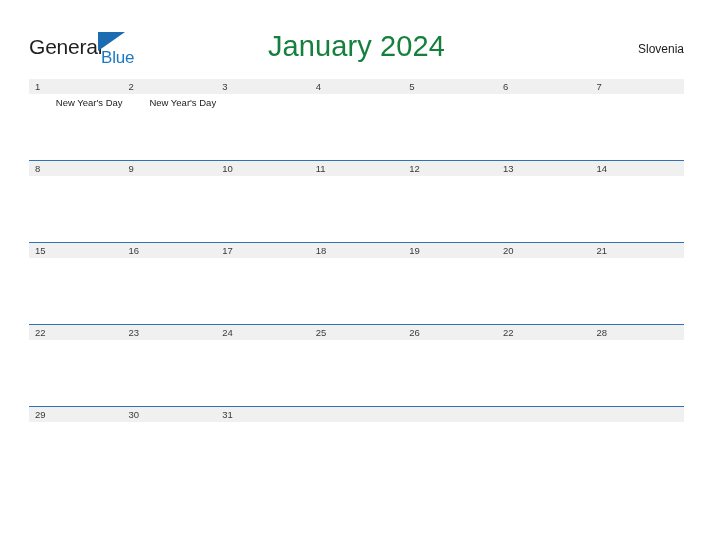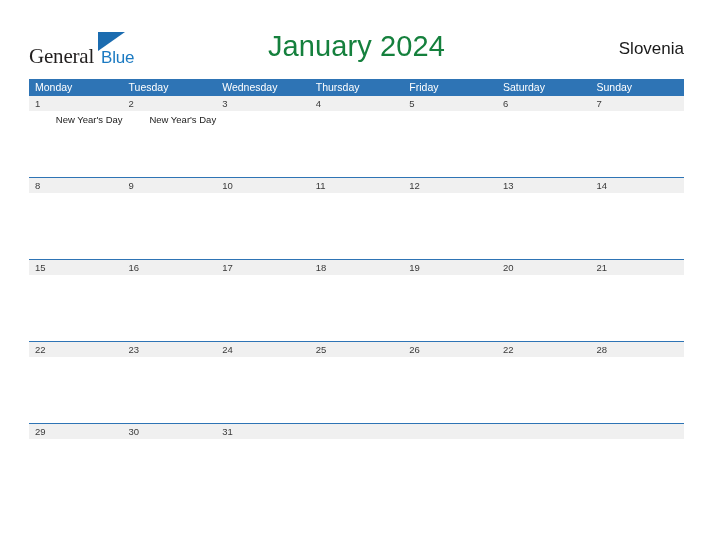--- a/index.html
+++ b/index.html
@@ -34,26 +34,26 @@
   .logo {
     position: absolute;
     left: 0;
     top: 2px;
     width: 200px;
     height: 42px;
   }
   .logo-general {
     position: absolute;
     left: 0;
-    top: 16px;
+    top: 6px;
     font-size: 21px;
     line-height: 21px;
     letter-spacing: -0.2px;
     color: #221f1f;
-    font-family: Liberation Serif, serif;
+    font-family: Liberation Sans, sans-serif;
   }
   .logo-blue {
     position: absolute;
     left: 48px;
     top: 17px;
     font-size: 17px;
     line-height: 21px;
     letter-spacing: -0.2px;
     color: #1b7ac2;
     font-family: "Liberation Sans", sans-serif;
@@ -80,21 +80,21 @@
     color: #15803d;
     font-family: "Liberation Sans", sans-serif;
     font-weight: normal;
     letter-spacing: 0.1px;
   }
 
   .country {
     position: absolute;
     right: 0;
     top: 12px;
-    font-size: 17px;
+    font-size: 12px;
     line-height: 18px;
     color: #1a1a1a;
     text-align: center;
     font-family: "Liberation Sans", sans-serif;
   }
 
   
   .calendar {
     position: absolute;
     left: 29px;
@@ -180,29 +180,20 @@
     </div>
 
     <div class="month-title">January 2024</div>
 
     <div class="country">Slovenia</div>
 
   </div>
 
   <div class="calendar">
 
-    <div class="weekday-row">
-      <div class="weekday-cell">Monday</div>
-      <div class="weekday-cell">Tuesday</div>
-      <div class="weekday-cell">Wednesday</div>
-      <div class="weekday-cell">Thursday</div>
-      <div class="weekday-cell">Friday</div>
-      <div class="weekday-cell">Saturday</div>
-      <div class="weekday-cell">Sunday</div>
-    </div>
 
     <div id="weeks-container">
         <div class="week">
           <div class="week-dates">
             <div class="date-cell">1</div>
             <div class="date-cell">2</div>
             <div class="date-cell">3</div>
             <div class="date-cell">4</div>
             <div class="date-cell">5</div>
             <div class="date-cell">6</div>

